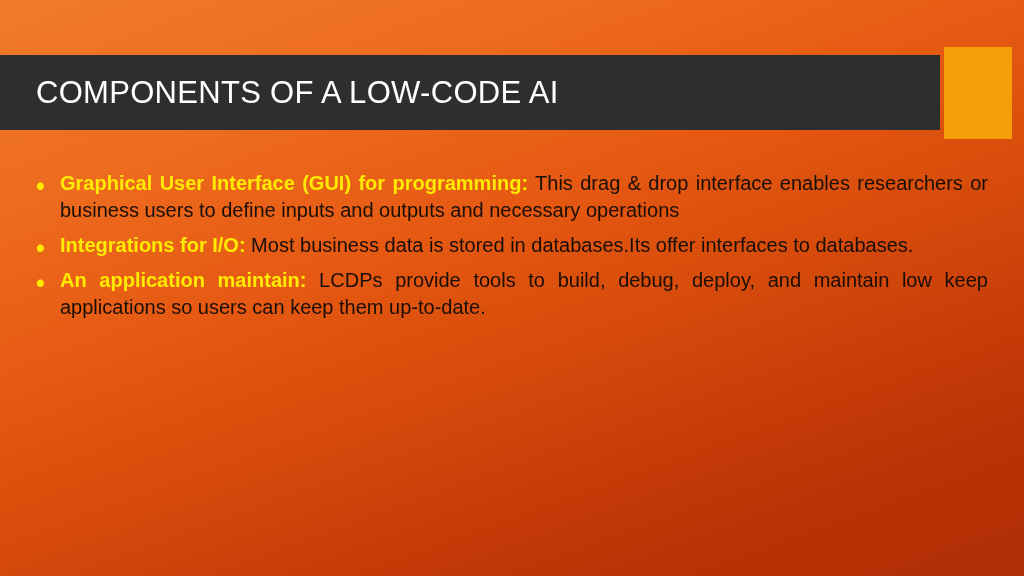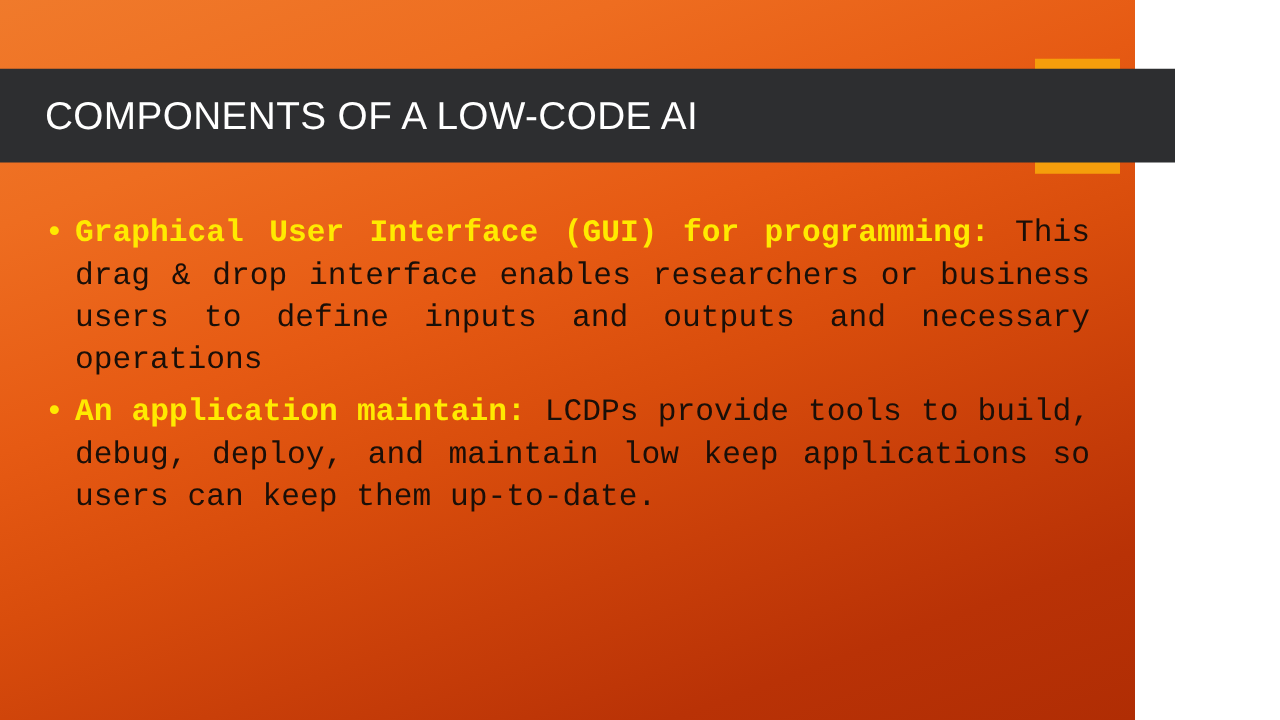--- a/index.html
+++ b/index.html
@@ -3,21 +3,21 @@
   <meta charset="utf-8">
   <style>
     * { margin: 0; padding: 0; box-sizing: border-box; }
     html, body {
       width: 1024px;
       height: 576px;
       overflow: hidden;
       font-family: "Trebuchet MS", "Segoe UI", Arial, sans-serif;
     }
     .slide {
-      width: 908px;
+      width: 1024px;
       height: 576px;
       position: relative;
       background: linear-gradient(160deg,
         #f07a2b 0%, #ee6d20 20%, #e65a13 40%,
         #d94d0c 55%, #c93f09 70%, #b93206 85%, #b02d04 100%);
       padding-left: 20px;
     }
     .title-bar {
       position: absolute;
       top: 55px;
@@ -49,26 +49,25 @@
       left: 34px;
       right: 36px;
     }
     ul.slide-list {
       list-style: none;
     }
     ul.slide-list li {
       position: relative;
       padding-left: 26px;
       color: #1a0f08;
-      font-size: 25px;
+      font-size: 20px;
       line-height: 1.35;
       margin-bottom: 8px;
       text-align: justify;
       font-weight: 400;
-      font-family: Liberation Mono, monospace;
     }
     ul.slide-list li::before {
       content: "•";
       position: absolute;
       left: 2px;
       top: 0;
       color: #ffea00;
       font-size: 25px;
       font-weight: 700;
     }
@@ -84,17 +83,20 @@
   <div class="accent-square"></div>
   <div class="title-bar">
     <h1>COMPONENTS OF A LOW-CODE AI</h1>
   </div>
   <div class="content">
     <ul class="slide-list">
       <li>
         <span class="bold-yellow">Graphical User Interface (GUI) for programming:</span><span> This drag &amp; drop interface enables researchers or business users to define inputs and outputs and necessary operations</span>
       </li>
       <li>
+        <span class="bold-yellow">Integrations for I/O:</span><span> Most business data is stored in databases.Its offer interfaces to databases.</span>
+      </li>
+      <li>
         <span class="bold-yellow">An application maintain:</span><span> LCDPs provide tools to build, debug, deploy, and maintain low keep applications so users can keep them up-to-date.</span>
       </li>
     </ul>
   </div>
 </div>
 
 </body></html>

